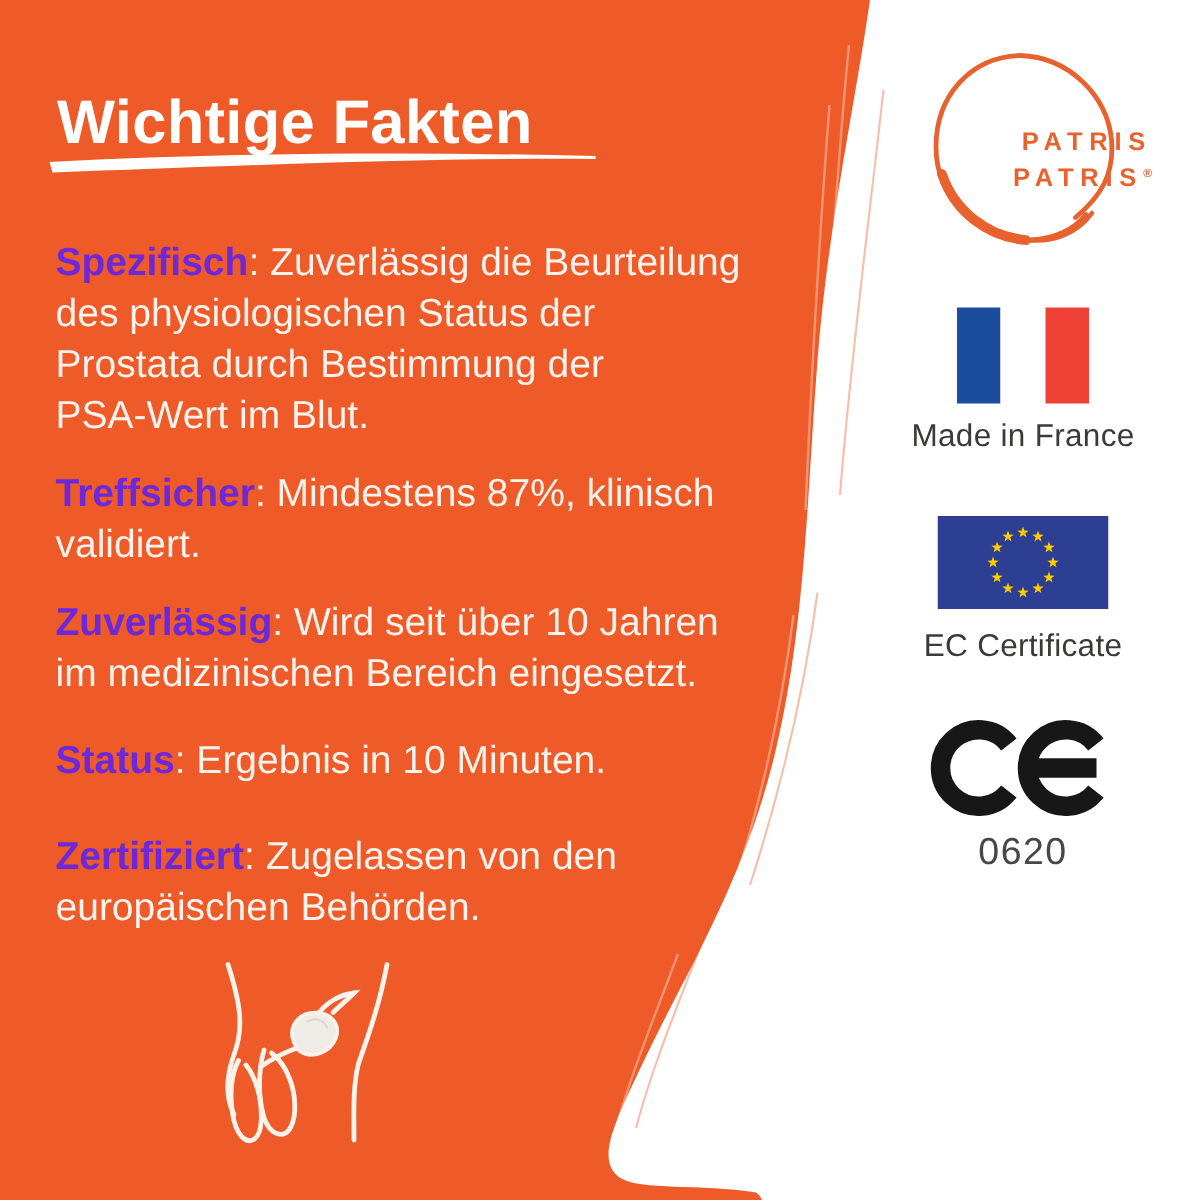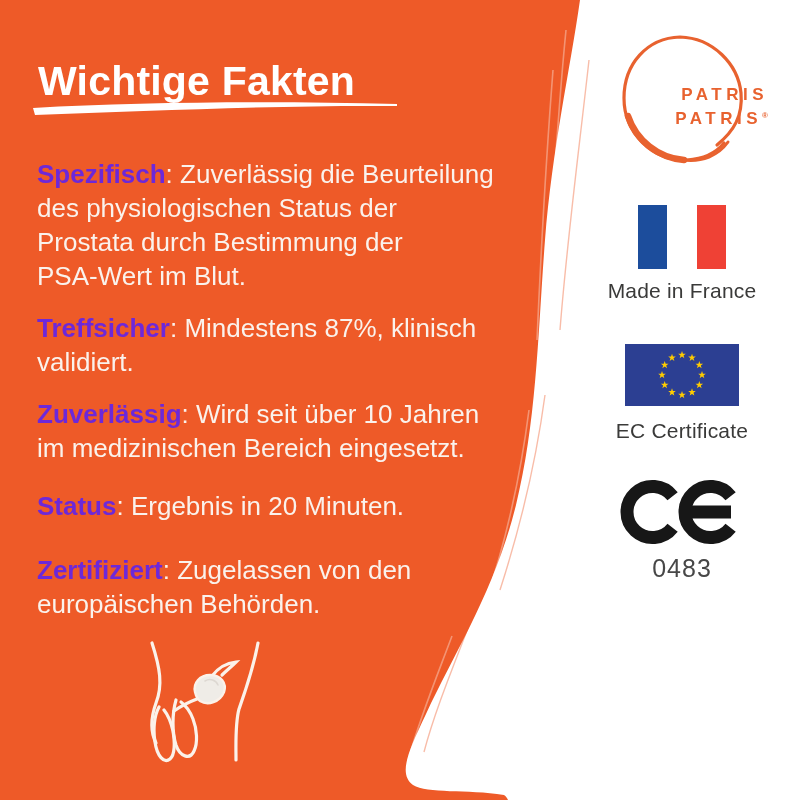--- a/index.html
+++ b/index.html
@@ -95,21 +95,21 @@
 
   <div class="facts">
     <p class="fact"><span class="lbl">Spezifisch</span><span class="rest">: Zuverlässig die Beurteilung
 des physiologischen Status der
 Prostata durch Bestimmung der
 PSA-Wert im Blut.</span></p>
     <p class="fact"><span class="lbl">Treffsicher</span><span class="rest">: Mindestens 87%, klinisch
 validiert.</span></p>
     <p class="fact"><span class="lbl">Zuverlässig</span><span class="rest">: Wird seit über 10 Jahren
 im medizinischen Bereich eingesetzt.</span></p>
-    <p class="fact"><span class="lbl">Status</span><span class="rest">: Ergebnis in 20 Minuten.</span></p>
+    <p class="fact"><span class="lbl">Status</span><span class="rest">: Ergebnis in 10 Minuten.</span></p>
     <p class="fact"><span class="lbl">Zertifiziert</span><span class="rest">: Zugelassen von den
 europäischen Behörden.</span></p>
   </div>
 
   <div class="side">
 
     <div class="group logo">
       <svg viewBox="0 0 136 144" aria-hidden="true">
         <g stroke="#E8622F" fill="none" stroke-linecap="round">
           <path stroke-width="3.2" d="M103,117 C120,103 129,88 127,65 C124,36 99,10 66,9 C33,10 10,36 10,70 C10,105 38,133 73,132 C90,131 102,125 110,115"></path>
@@ -157,17 +157,17 @@
     </div>
 
     <div class="group group-ce">
       <svg class="ce-svg" viewBox="0 0 124 68" aria-hidden="true">
         <g stroke="#171717" stroke-width="13" fill="none">
           <path d="M52.6,17.3 A25.5,25.5 0 1 0 52.6,48.7"></path>
           <path d="M110.6,17.3 A25.5,25.5 0 1 0 110.6,48.7"></path>
           <path d="M70,33 H111"></path>
         </g>
       </svg>
-      <div class="ce-number">0483</div>
+      <div class="ce-number">0620</div>
     </div>
 
   </div>
 </div>
 
 </body></html>

